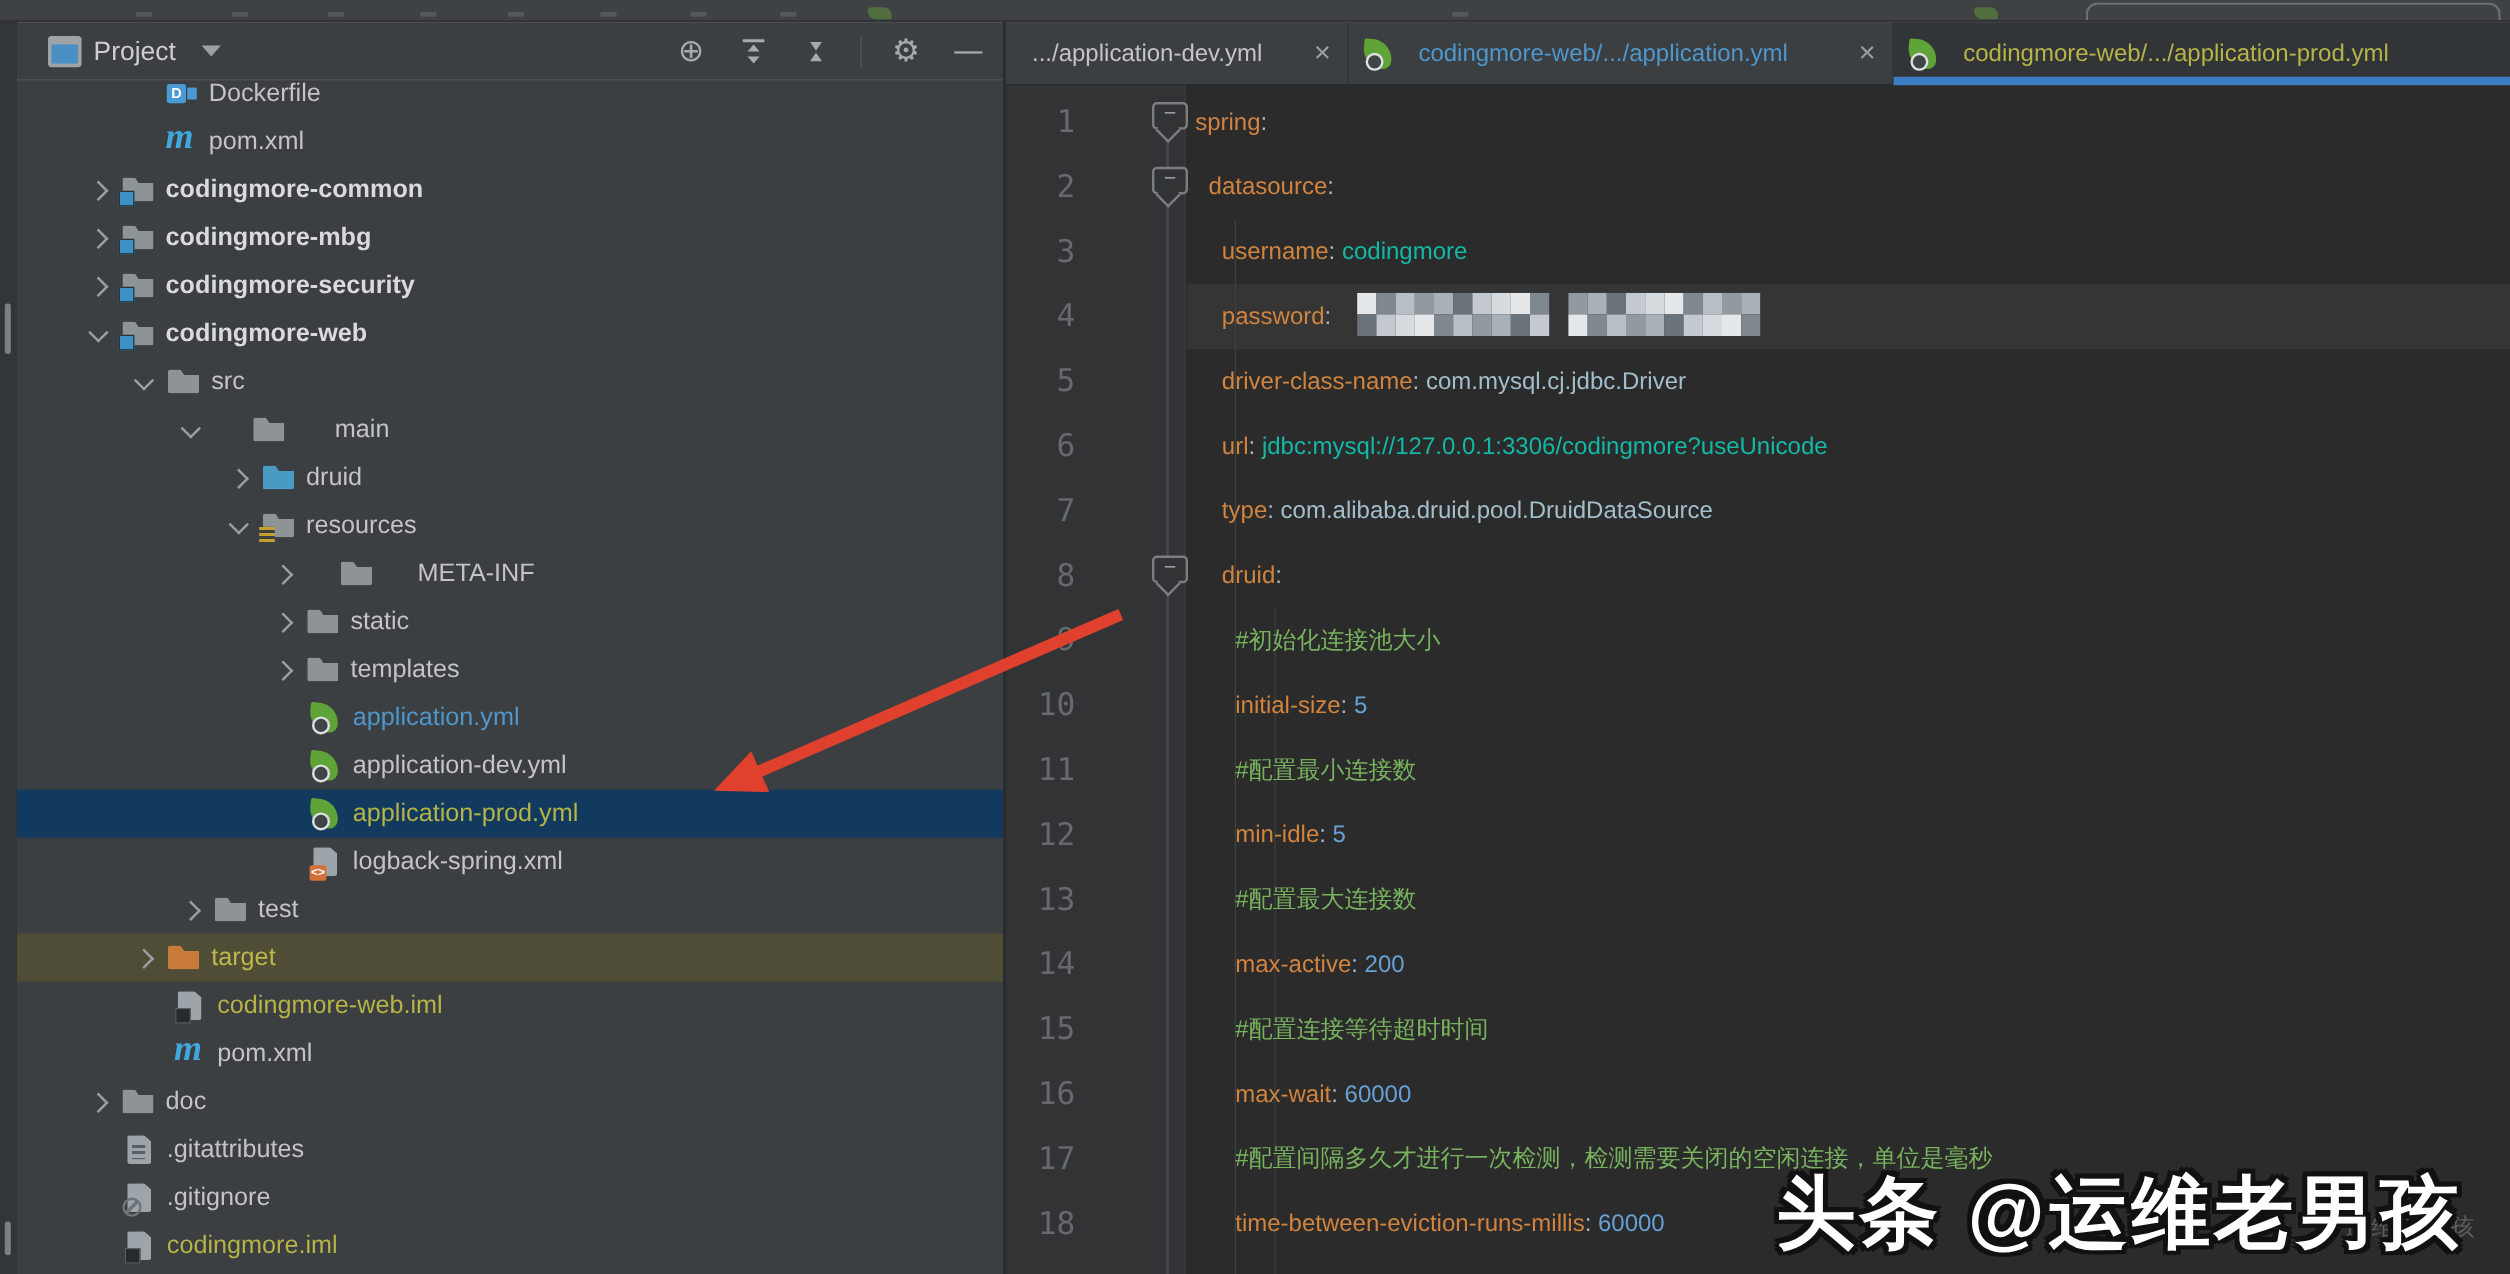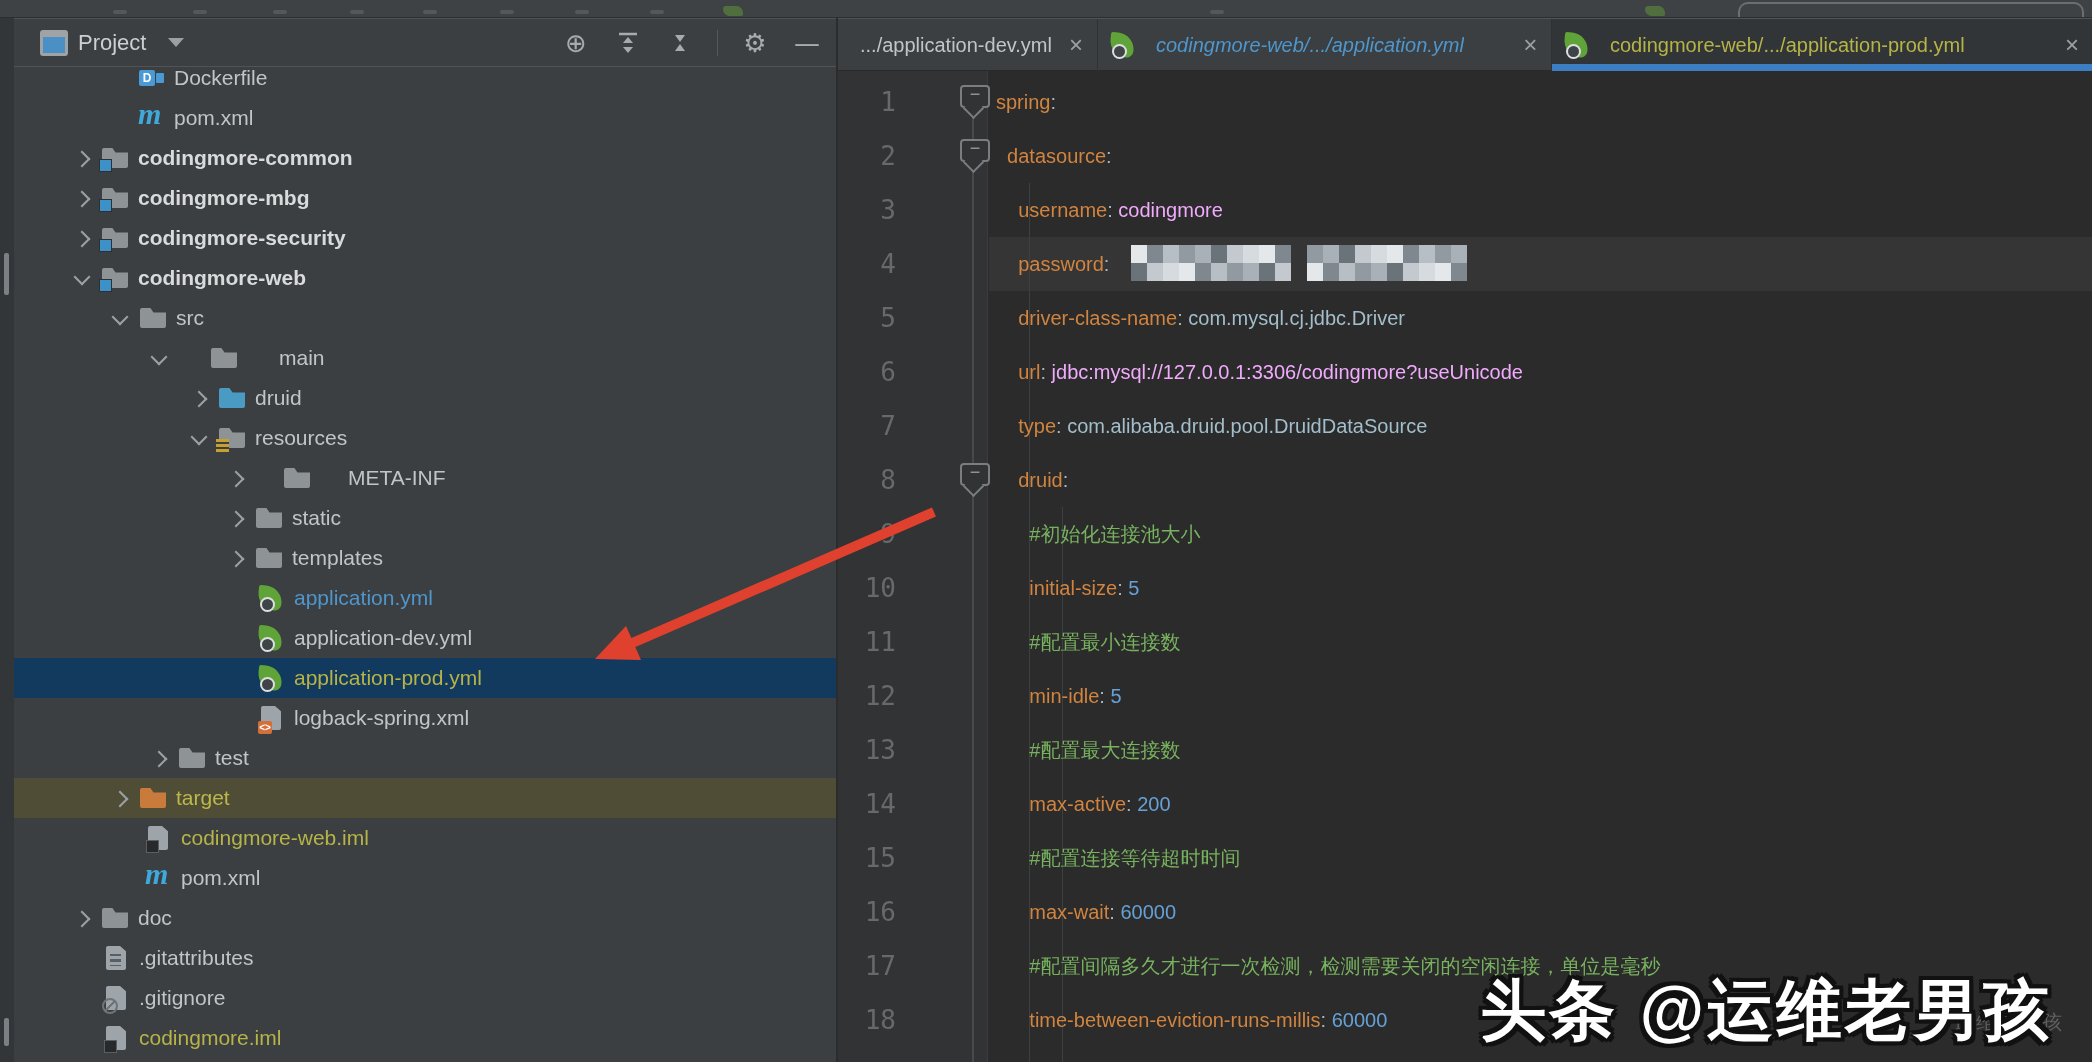--- a/index.html
+++ b/index.html
@@ -101,21 +101,21 @@
   .fold { position:absolute; left:122px; width:26px; height:32px; }
   .fold::before { content:'−'; position:absolute; left:0; top:0; width:26px; height:19px; background:#313335;
      border:2px solid #7A7E80; border-radius:4px; color:#9DA0A3; font-size:18px; line-height:15px; text-align:center; }
   .fold::after { content:''; position:absolute; left:6px; top:16px; width:13px; height:13px; background:#313335;
      border-right:2px solid #7A7E80; border-bottom:2px solid #7A7E80; transform:rotate(45deg); }
   #codecol { position:absolute; left:151px; right:0; top:4px; bottom:0; }
   .cline { height:54px; line-height:54px; white-space:pre; font-family:Liberation Sans, sans-serif;
      font-size:20px; padding-left:7px; position:relative; z-index:2; }
   .tk-key { color:#D0843F; }
   .tk-punc { color:#A9B7C6; }
-  .tk-value { color:#f0abfc;text-align:right; }
+  .tk-value { color:#14b8a6;text-align:right; }
   .tk-class { color:#A3BECB; }
   .tk-number { color:#66A1D6; }
   .tk-comment { color:#77B25E; }
   #cur-line { position:absolute; left:151px; right:0; top:166px; height:54px; background:rgba(255,255,255,0.05); z-index:1; }
   .iguide { position:absolute; width:1px; background:#3D4042; z-index:1; }
   #iguide1 { left:191px; top:112px; bottom:0; }
   #iguide2 { left:224px; top:436px; bottom:0; }
   
   .mosaic { display:inline-flex; flex-wrap:wrap; width:352px; height:36px; vertical-align:middle;
      position:relative; top:-3px; overflow:hidden; }
@@ -304,25 +304,25 @@
             <span class="lbl"></span>
           </div>
         </div>
       </div>
   </div>
 
   <div id="splitter"></div>
 
   <div id="editor-panel">
     <div id="tabbar">
-        <div class="tab" style="width: 260px;">
+        <div class="tab" style="width: 286px;">
           <span class="tlabel" style="color: rgb(194, 196, 198);">.../application-dev.yml</span>
           <span class="tclose">×</span>
         </div>
-        <div class="tab" style="width: 454px; font-style: italic;">
+        <div class="tab" style="width: 454px;">
           <span class="ticon i-spring"></span>
           <span class="tlabel" style="color: rgb(78, 150, 204);">codingmore-web/.../application.yml</span>
           <span class="tclose">×</span>
         </div>
         <div class="tab active" style="width: 542px;">
           <span class="ticon i-spring"></span>
           <span class="tlabel" style="color: rgb(182, 179, 71);">codingmore-web/.../application-prod.yml</span>
           <span class="tclose">×</span>
         </div>
       </div>

